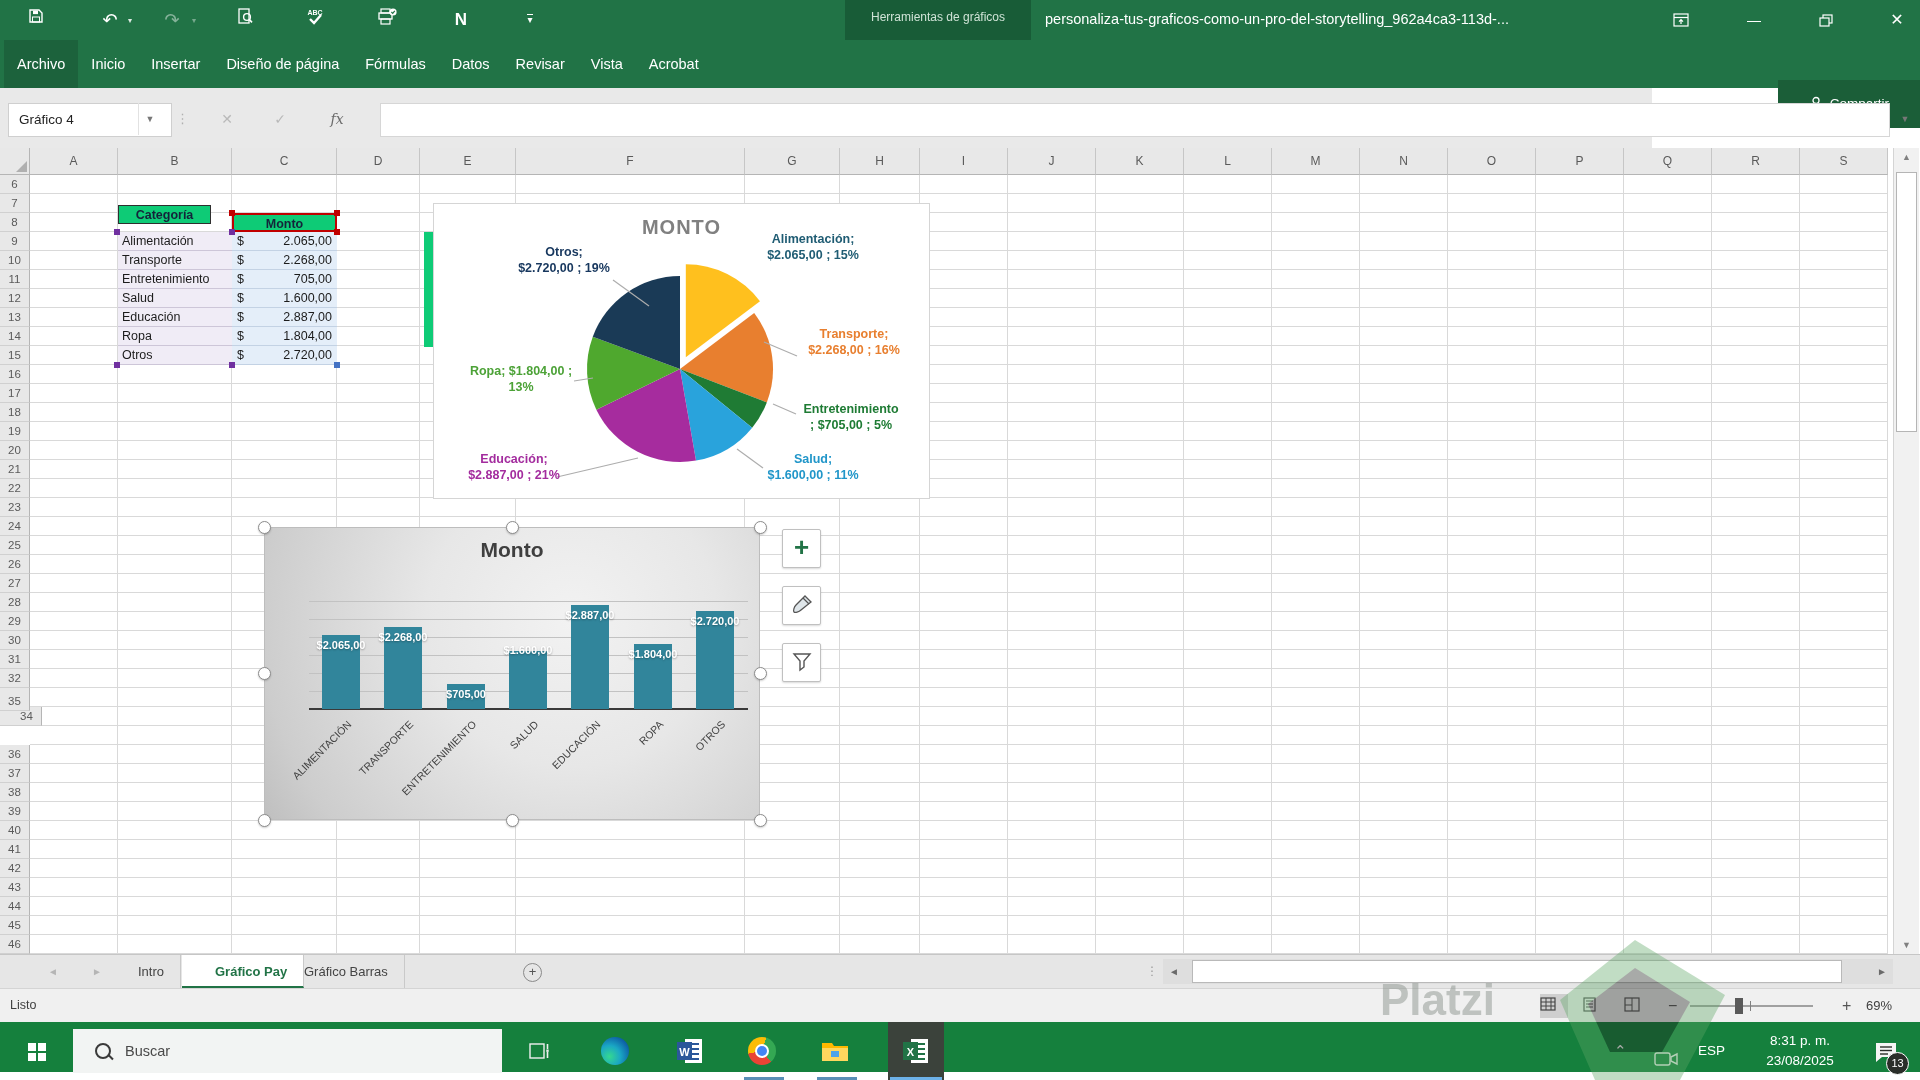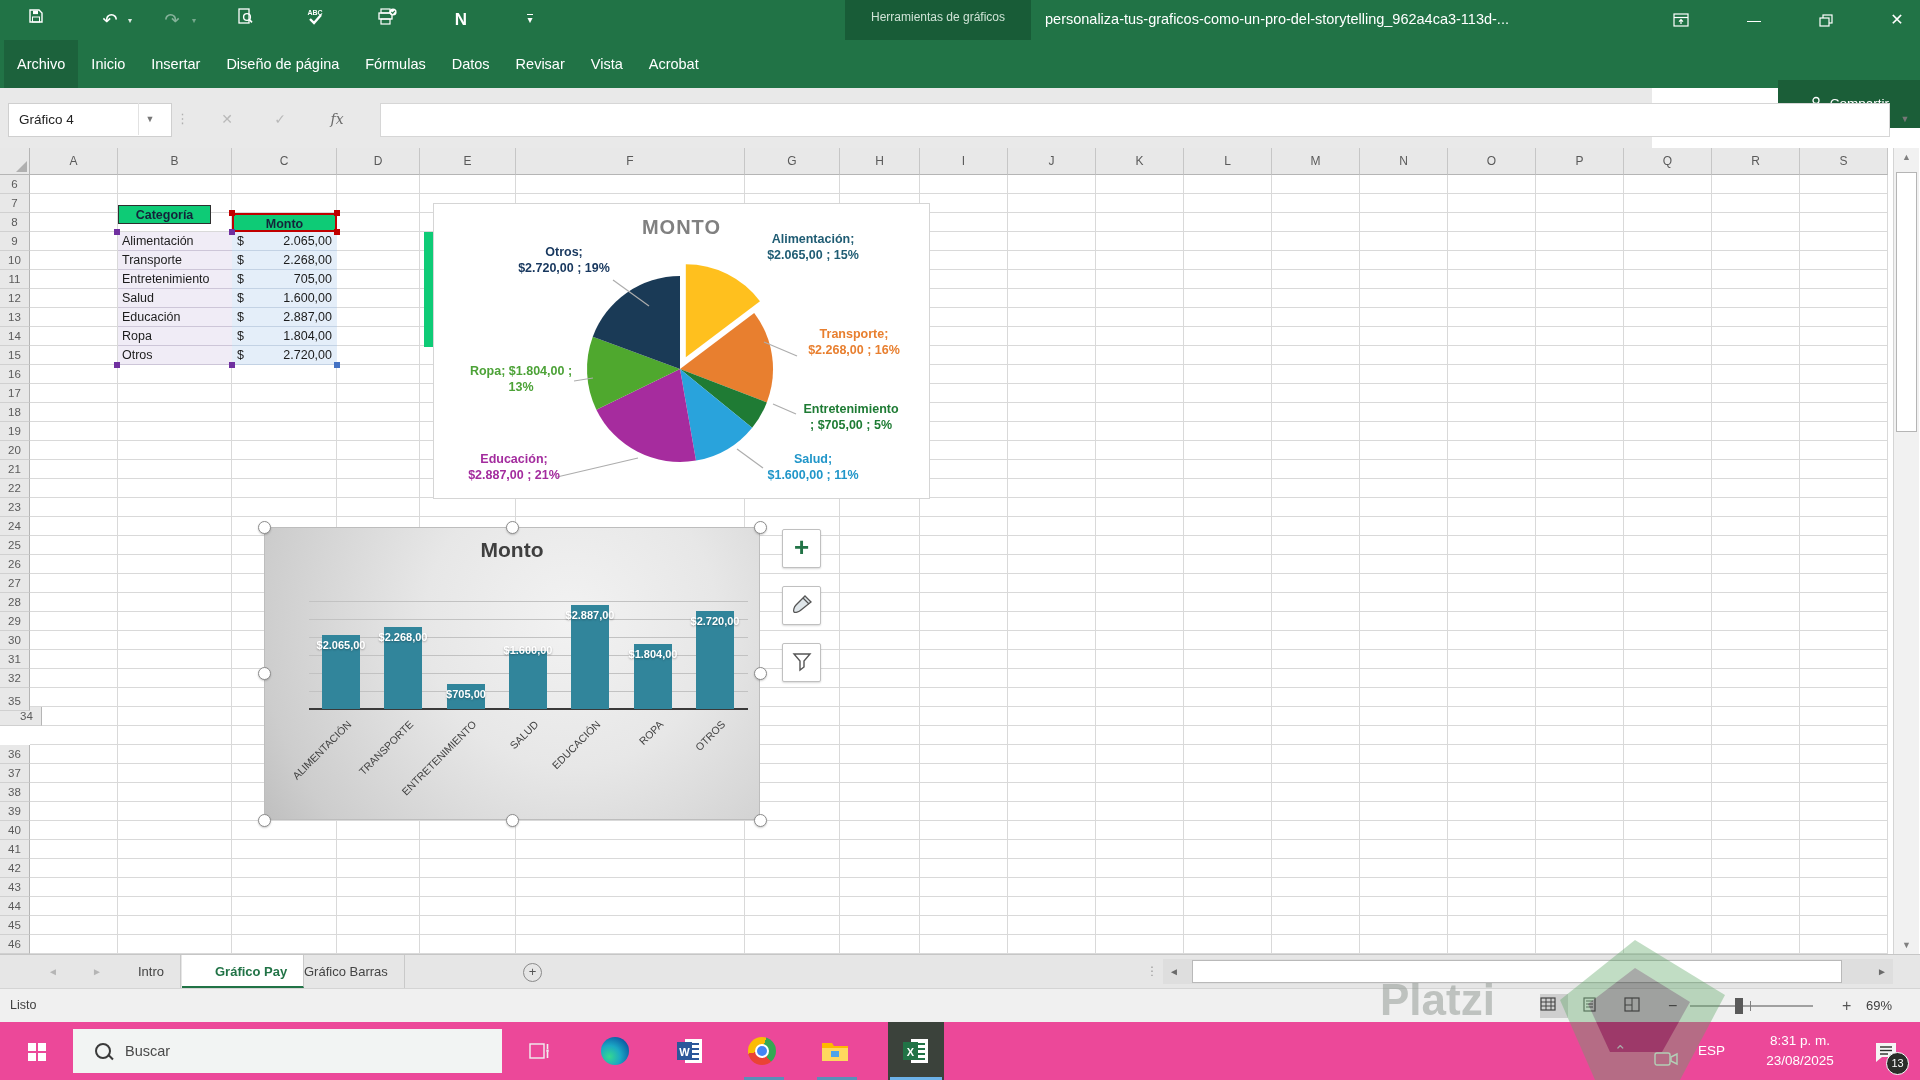--- a/index.html
+++ b/index.html
@@ -80,21 +80,21 @@
   #statusbar{left:0;top:988px;width:1920px;height:34px;background:#f0f0f0;border-top:1px solid #d4d4d4;}
   #status-mode{position:absolute;left:10px;top:0;line-height:33px;font-size:12.5px;color:#404040;}
   .viewbtn{position:absolute;top:5px;width:28px;height:24px;text-align:center;padding-top:3px;box-sizing:border-box;}
   .viewbtn.active{background:#cfcfcf;}
   #zoomtrack{position:absolute;left:1690px;top:16px;width:123px;height:2px;background:#a0a0a0;}
   #zoomtick{position:absolute;left:1750px;top:12px;width:1px;height:10px;background:#808080;}
   #zoomthumb{position:absolute;left:1735px;top:9px;width:8px;height:16px;background:#595959;}
   .zoomsign{position:absolute;top:0;line-height:33px;font-size:16px;color:#555;}
   #zoomlevel{position:absolute;left:1866px;top:0;line-height:33px;font-size:13px;color:#404040;}
   
-  #taskbar{left:0;top:1022px;width:1920px;height:58px;background:#ec4899;}
+  #taskbar{left:0;top:1022px;width:1920px;height:50px;background:#15803d;}
   #startbtn{position:absolute;left:14px;top:0;width:46px;height:58px;}
   .winlogo{position:absolute;left:14px;top:21px;display:grid;grid-template-columns:8px 8px;grid-template-rows:8px 8px;gap:2px;}
   .winlogo div{background:#fff;}
   #searchbox{position:absolute;left:73px;top:7px;width:429px;height:44px;background:#f2f4f3;display:flex;align-items:center;}
   #searchbox .mag{width:12px;height:12px;border:2px solid #3a3a3a;border-radius:50%;margin-left:22px;position:relative;}
   #searchbox .mag::after{content:"";position:absolute;left:10px;top:11px;width:7px;height:2px;background:#3a3a3a;transform:rotate(45deg);}
   #searchbox span{margin-left:14px;font-size:14.5px;color:#4a4a4a;}
   .tbicon{position:absolute;top:11px;width:36px;height:36px;display:flex;align-items:center;justify-content:center;}
   .underline{position:absolute;top:55px;height:3px;background:#5a8fb8;}
   #excel-active{position:absolute;left:888px;top:0;width:56px;height:58px;background:#3b423b;}

